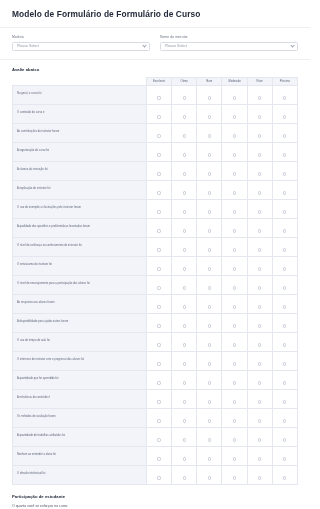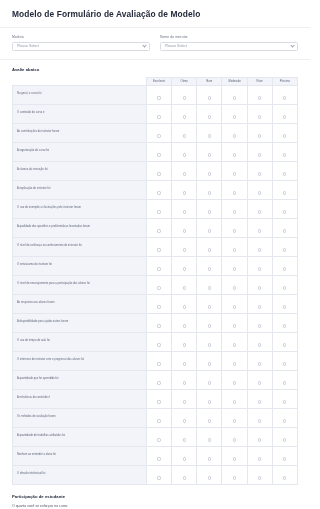--- a/index.html
+++ b/index.html
@@ -129,21 +129,21 @@
     margin-bottom: 5px;
     letter-spacing: .03px;
   }
 </style>
 </head>
 <body>
 
 <div class="page">
 
   <div class="header">
-    <div class="page-title">Modelo de Formulário de Avaliação de Modelo</div>
+    <div class="page-title">Modelo de Formulário de Formulário de Curso</div>
   </div>
 
   <div class="top-fields">
     <div class="field">
       <div class="field-label">Matéria</div>
       <div class="select">
         <span class="select-value">Please Select</span>
         <span class="chev"></span>
       </div>
     </div>

